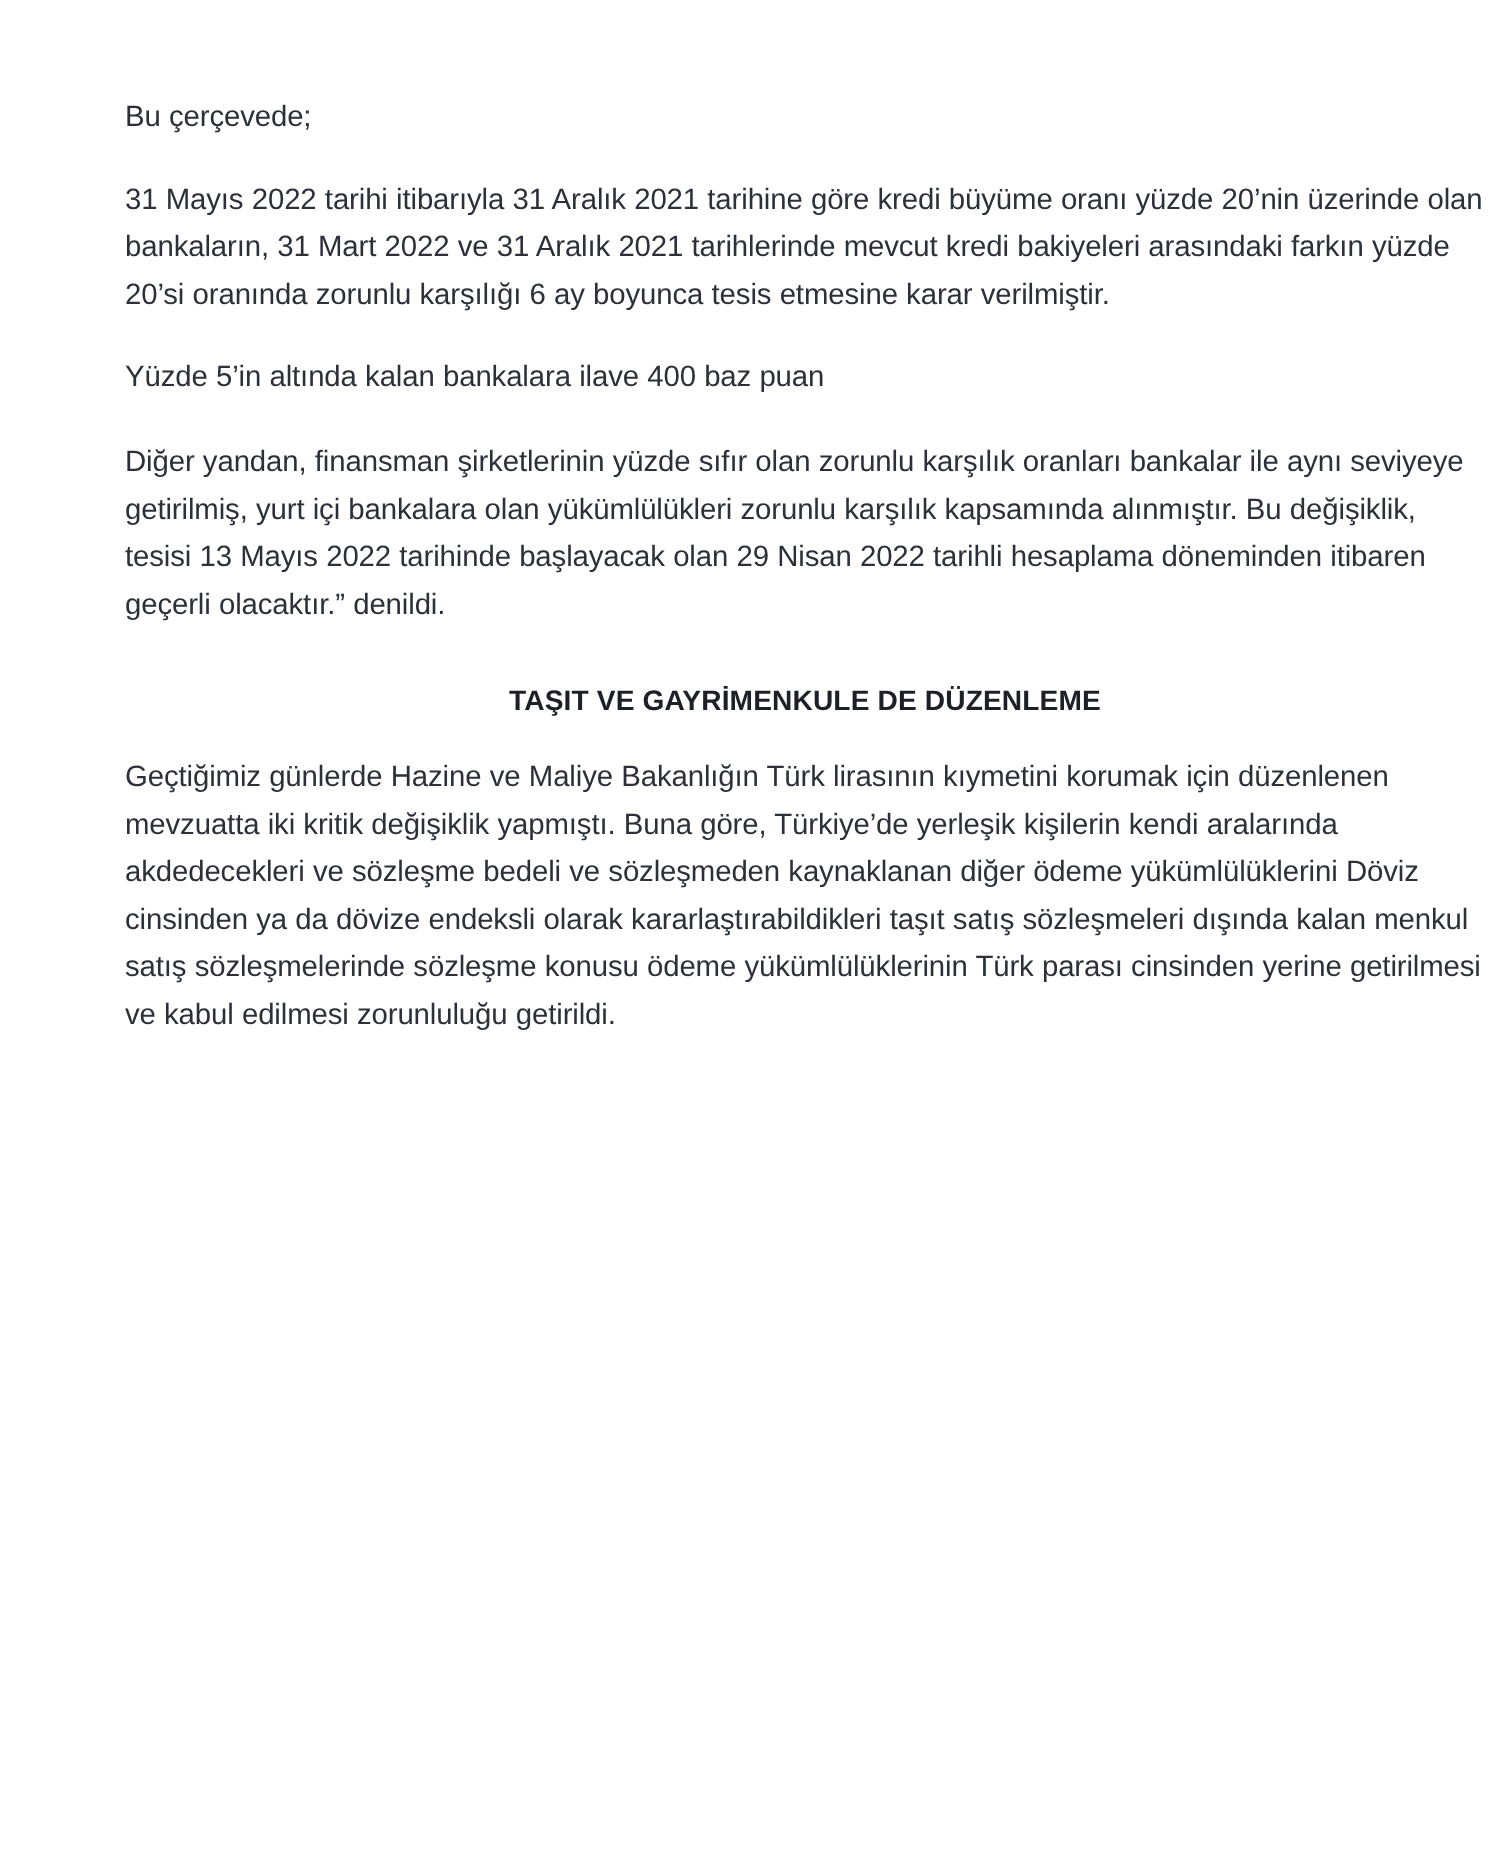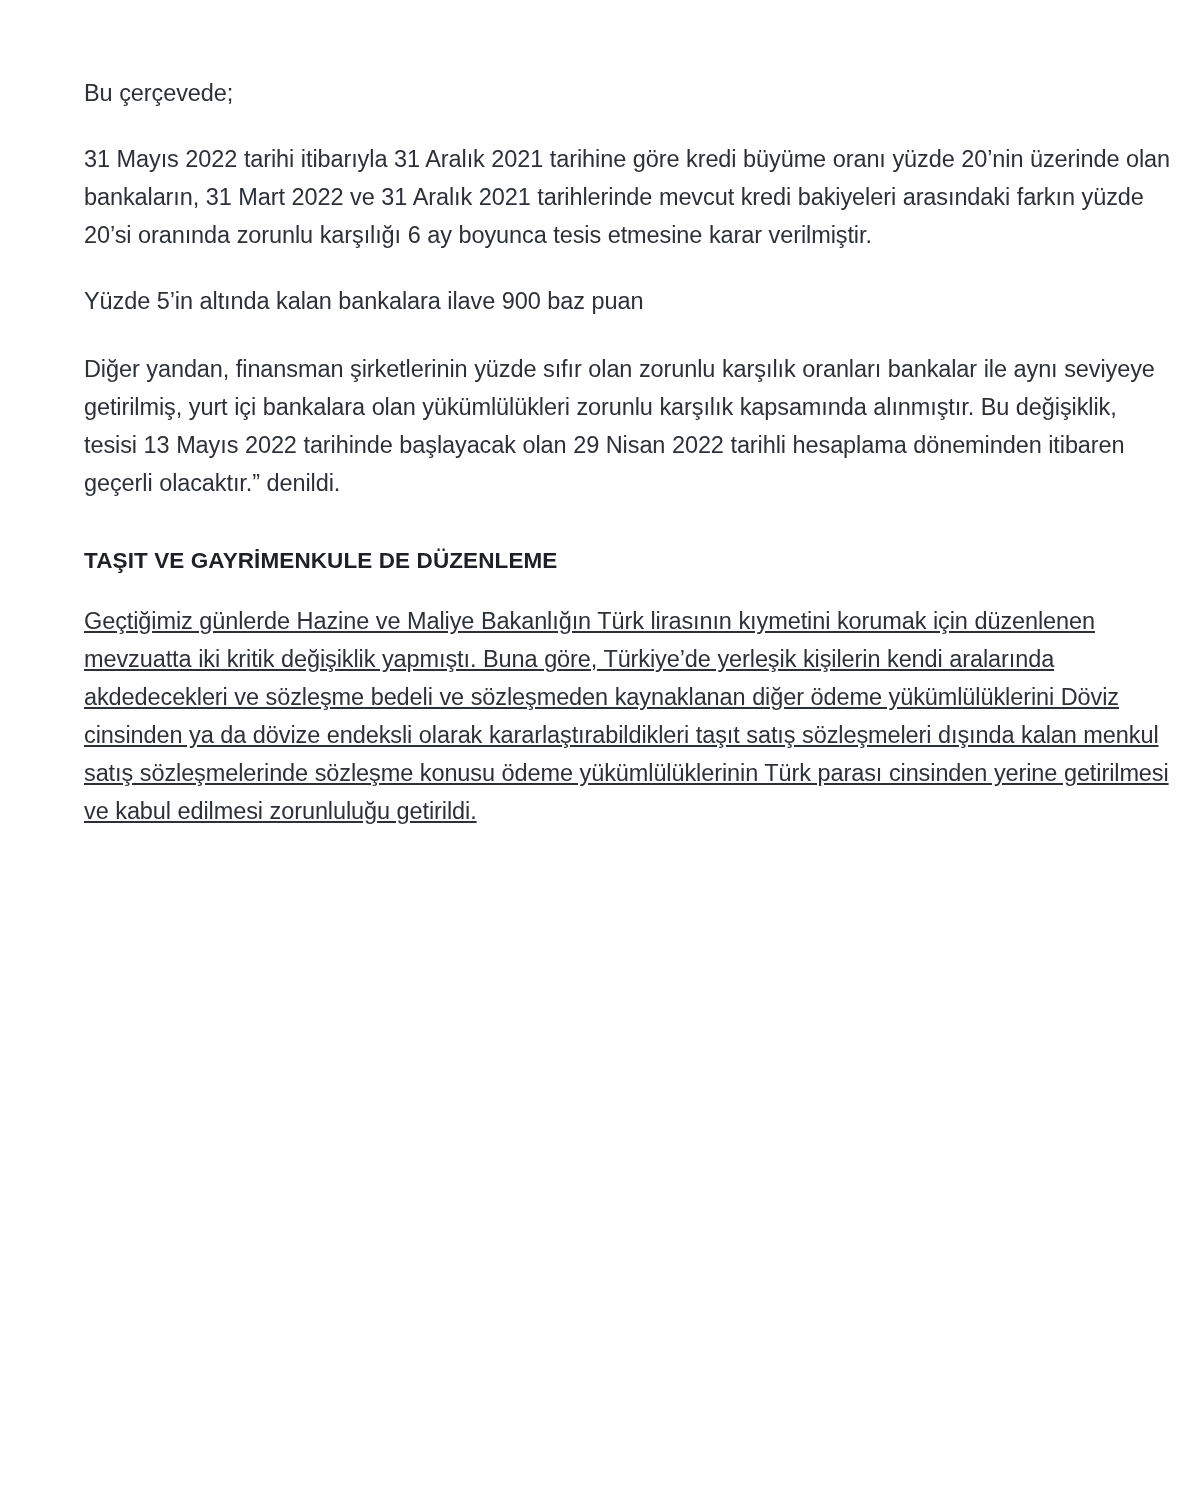--- a/index.html
+++ b/index.html
@@ -20,68 +20,68 @@
   .page {
     position: relative;
     width: 1200px;
     height: 1500px;
     background: #ffffff;
     box-sizing: border-box;
   }
 
   .article {
     position: absolute;
-    left: 84px;
+    left: 100px;
     top: 74px;
     width: 1088px;
   }
 
   .para {
     margin: 0 0 28px 0;
     font-size: 23.5px;
     line-height: 38px;
     letter-spacing: -0.1px;
     color: #2c3038;
     font-weight: 400;
     word-spacing: 0.2px;
   }
 
   .para:last-child {
     margin-bottom: 0;
-    text-decoration: underline;
   }
 
   
   .para.clause {
     margin-bottom: 30px;
   }
 
   .section-heading {
     margin: 44px 0 26px 0;
     font-size: 22.5px;
     line-height: 30px;
     font-weight: 700;
     letter-spacing: 0.1px;
     color: #1d2026;
+    text-align: center;
   }
 </style>
 </head>
 <body>
 
 <div class="page">
 
   <article class="article">
 
     <p class="para">Bu çerçevede;</p>
 
 
     <p class="para">31 Mayıs 2022 tarihi itibarıyla 31 Aralık 2021 tarihine göre kredi büyüme oranı yüzde 20’nin üzerinde olan bankaların, 31 Mart 2022 ve 31 Aralık 2021 tarihlerinde mevcut kredi bakiyeleri arasındaki farkın yüzde 20’si oranında zorunlu karşılığı 6 ay boyunca tesis etmesine karar verilmiştir.</p>
 
 
-    <p class="para clause">Yüzde 5’in altında kalan bankalara ilave 900 baz puan</p>
+    <p class="para clause">Yüzde 5’in altında kalan bankalara ilave 400 baz puan</p>
 
 
     <p class="para">Diğer yandan, finansman şirketlerinin yüzde sıfır olan zorunlu karşılık oranları bankalar ile aynı seviyeye getirilmiş, yurt içi bankalara olan yükümlülükleri zorunlu karşılık kapsamında alınmıştır. Bu değişiklik, tesisi 13 Mayıs 2022 tarihinde başlayacak olan 29 Nisan 2022 tarihli hesaplama döneminden itibaren geçerli olacaktır.” denildi.</p>
 
     <h2 class="section-heading">TAŞIT VE GAYRİMENKULE DE DÜZENLEME</h2>
 
     <p class="para">Geçtiğimiz günlerde Hazine ve Maliye Bakanlığın Türk lirasının kıymetini korumak için düzenlenen mevzuatta iki kritik değişiklik yapmıştı. Buna göre, Türkiye’de yerleşik kişilerin kendi aralarında akdedecekleri ve sözleşme bedeli ve sözleşmeden kaynaklanan diğer ödeme yükümlülüklerini Döviz cinsinden ya da dövize endeksli olarak kararlaştırabildikleri taşıt satış sözleşmeleri dışında kalan menkul satış sözleşmelerinde sözleşme konusu ödeme yükümlülüklerinin Türk parası cinsinden yerine getirilmesi ve kabul edilmesi zorunluluğu getirildi.</p>
 
   </article>
 

